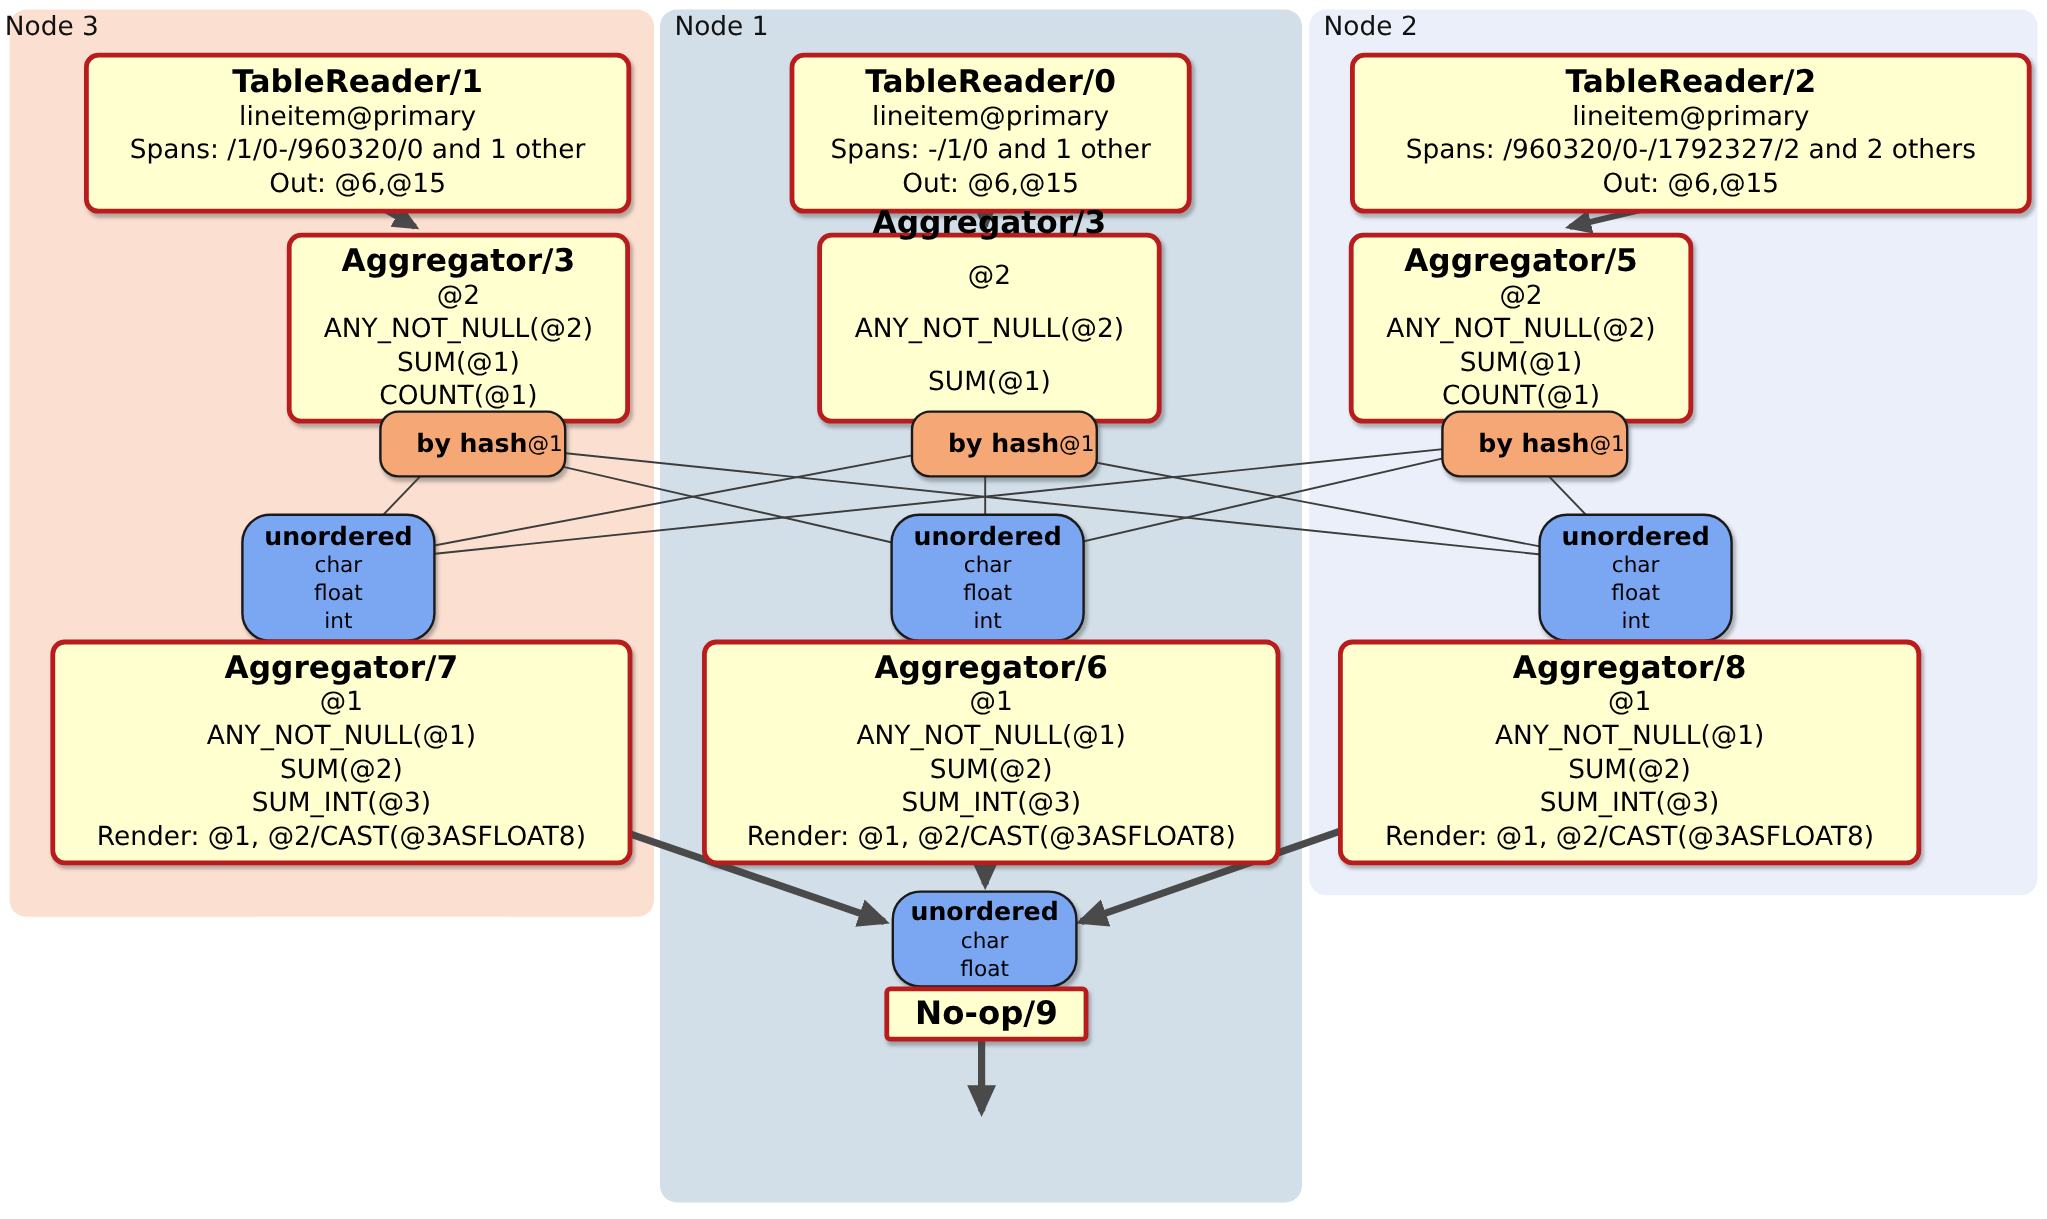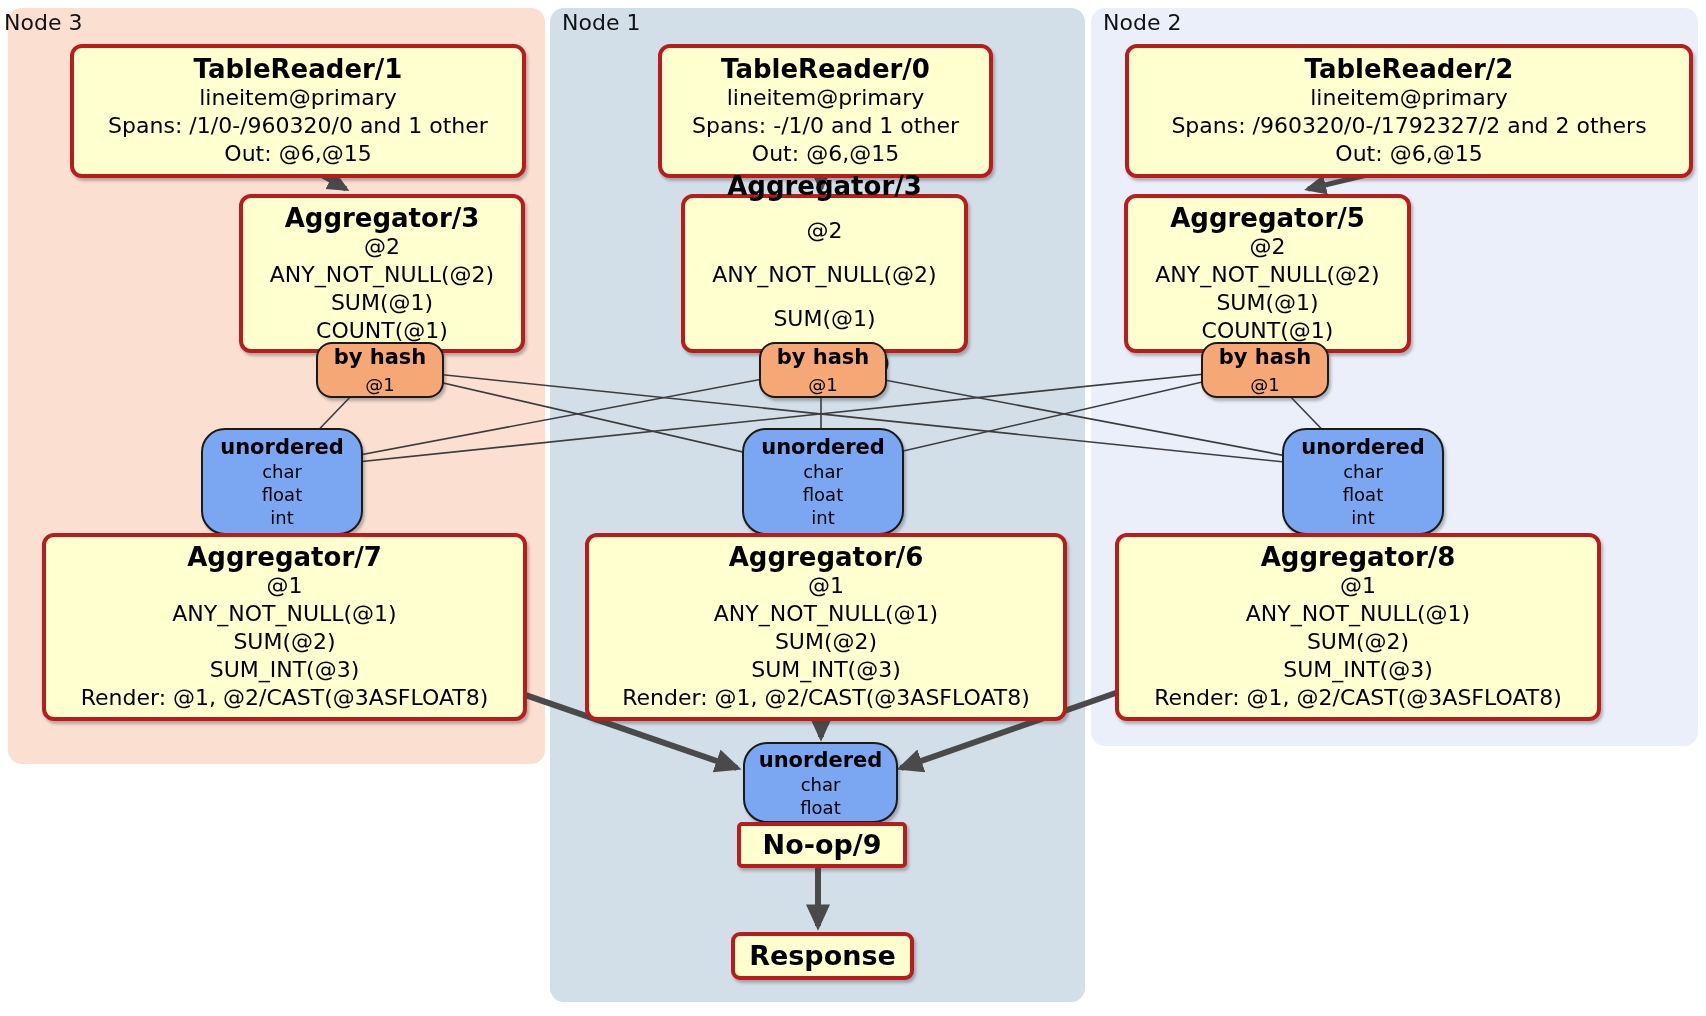--- a/index.html
+++ b/index.html
@@ -12,22 +12,22 @@
   #edges{position:absolute;left:0;top:0;width:1706px;height:1016px;}
   .box{
     position:absolute;background:#ffffcf;border:4px solid #b91c1c;border-radius:12px;
     display:flex;flex-direction:column;align-items:center;justify-content:center;
     text-align:center;box-shadow:2px 3px 3px rgba(60,60,60,0.35);
   }
   .box .title{font-weight:bold;font-size:26px;line-height:30px;white-space:nowrap;}
   .box .line{font-size:22px;line-height:28px;white-space:nowrap;}
   .router{
     position:absolute;background:#f5a876;border:2px solid #1a1a1a;border-radius:16px;
-    display:flex;flex-direction:column;align-items:center;justify-content:space-between;
-    text-align:center;box-shadow:2px 3px 3px rgba(60,60,60,0.35);
+    display:flex;flex-direction:row;align-items:center;justify-content:center;
+    text-align:center;box-shadow:2px 3px 3px rgba(60,60,60,0.35);padding-left:28px;
   }
   .sync{
     position:absolute;background:#7aa6f2;border:2px solid #1a1a1a;border-radius:24px;
     display:flex;flex-direction:column;align-items:center;justify-content:center;
     text-align:center;box-shadow:2px 3px 3px rgba(60,60,60,0.35);
   }
   .router .title,.sync .title{font-weight:bold;font-size:21px;line-height:26px;white-space:nowrap;}
   .router .line,.sync .line{font-size:18px;line-height:23px;white-space:nowrap;}
   .stub{font-weight:bold;font-size:27px;line-height:30px;white-space:nowrap;}
 </style>
@@ -191,17 +191,14 @@
   <div class="sync" style="left:743px;top:742px;width:151px;height:77px;">
     <div class="title">unordered</div>
     <div class="line">char</div>
     <div class="line">float</div>
   </div>
 
   <div class="box" style="left:737px;top:822px;width:162px;height:38px;border-radius:5px;">
     <div class="stub">No-op/9</div>
   </div>
 
-  <div class="box" style="left:731px;top:932px;width:175px;height:40px;border-radius:9px;">
-    <div class="stub">Response</div>
-  </div>
 
 </div>
 
 </body></html>

